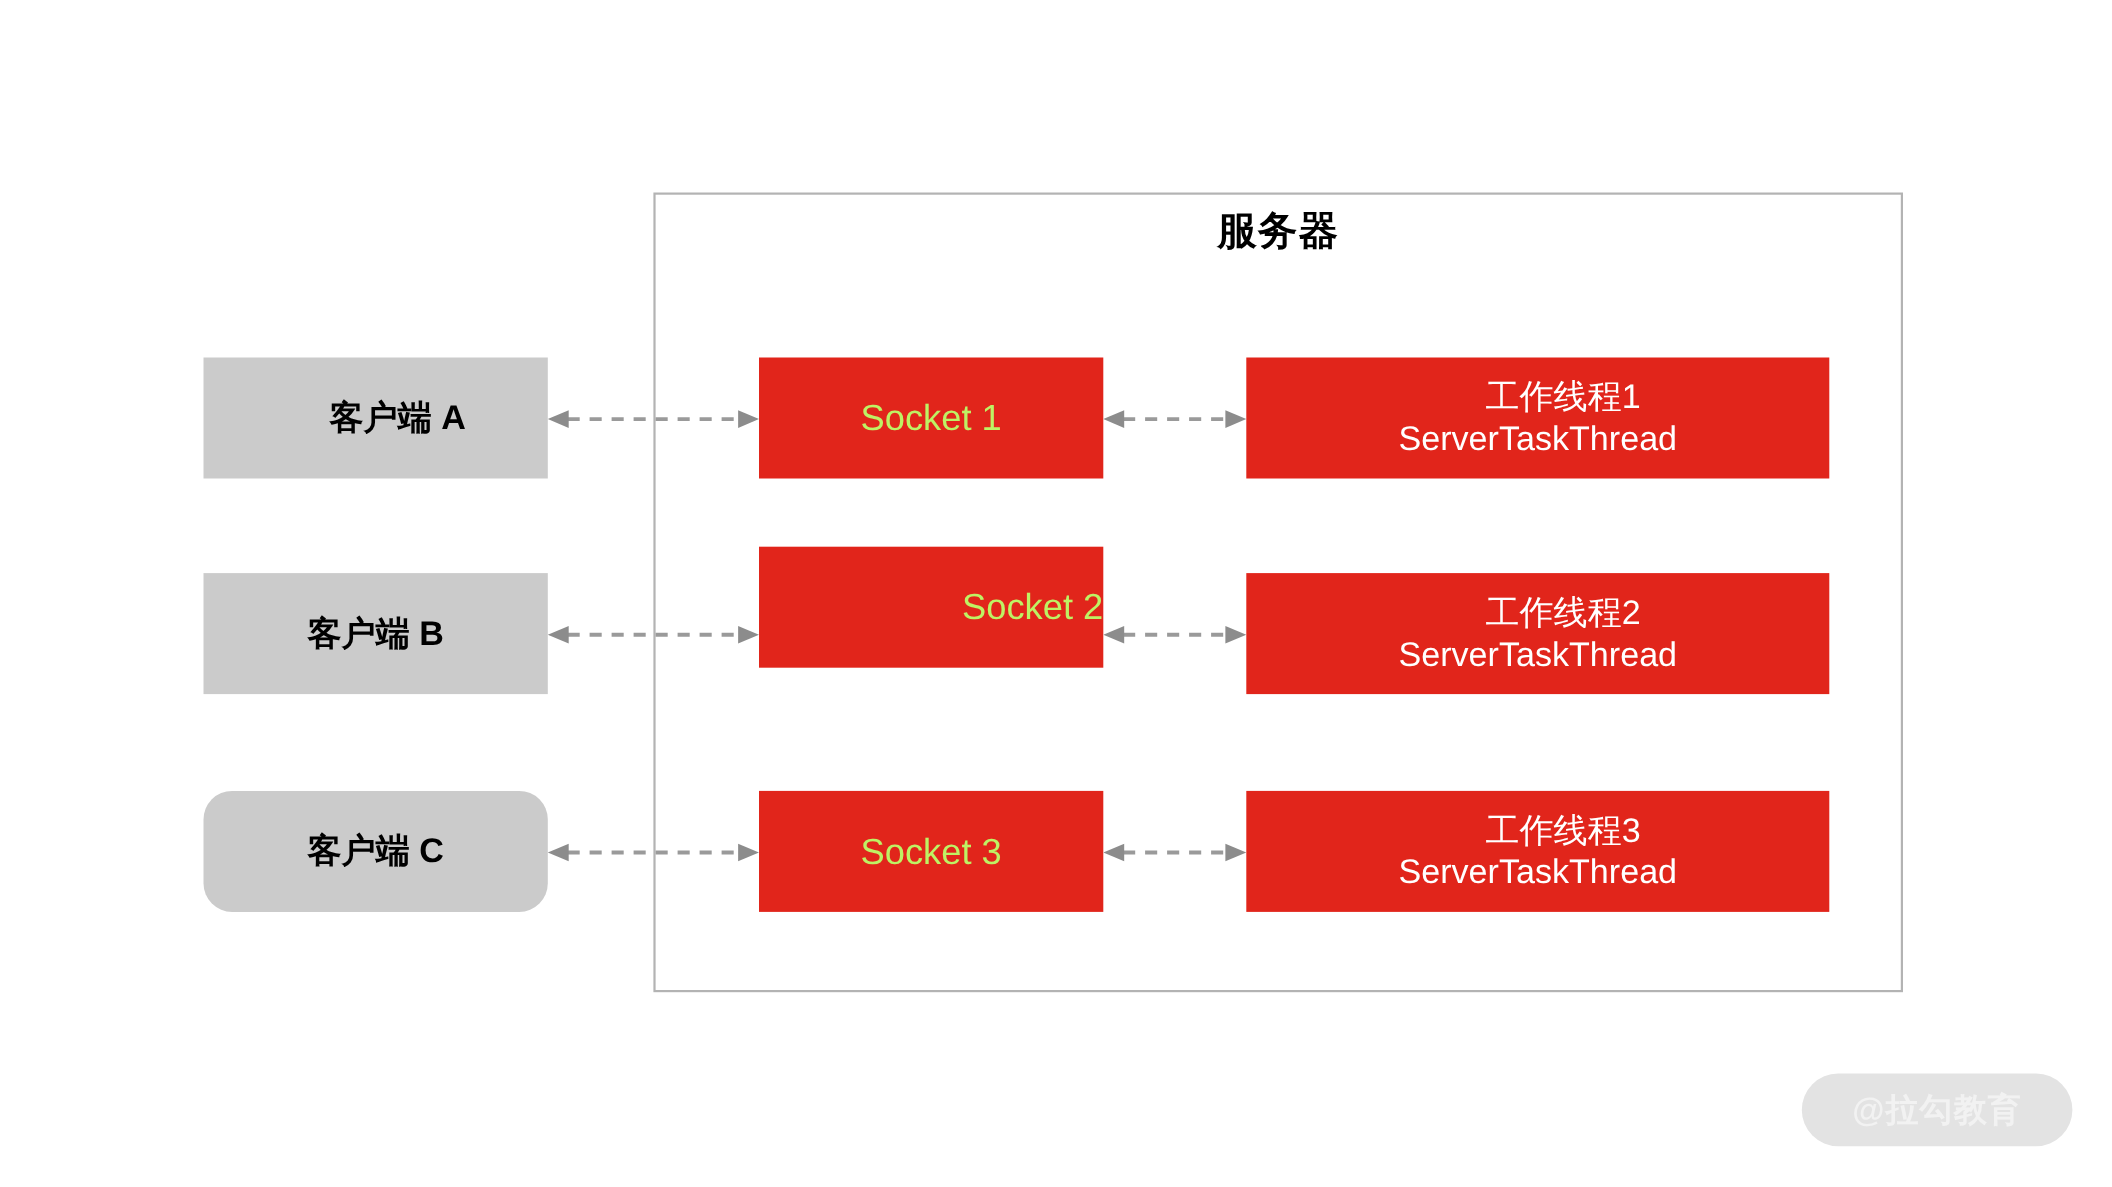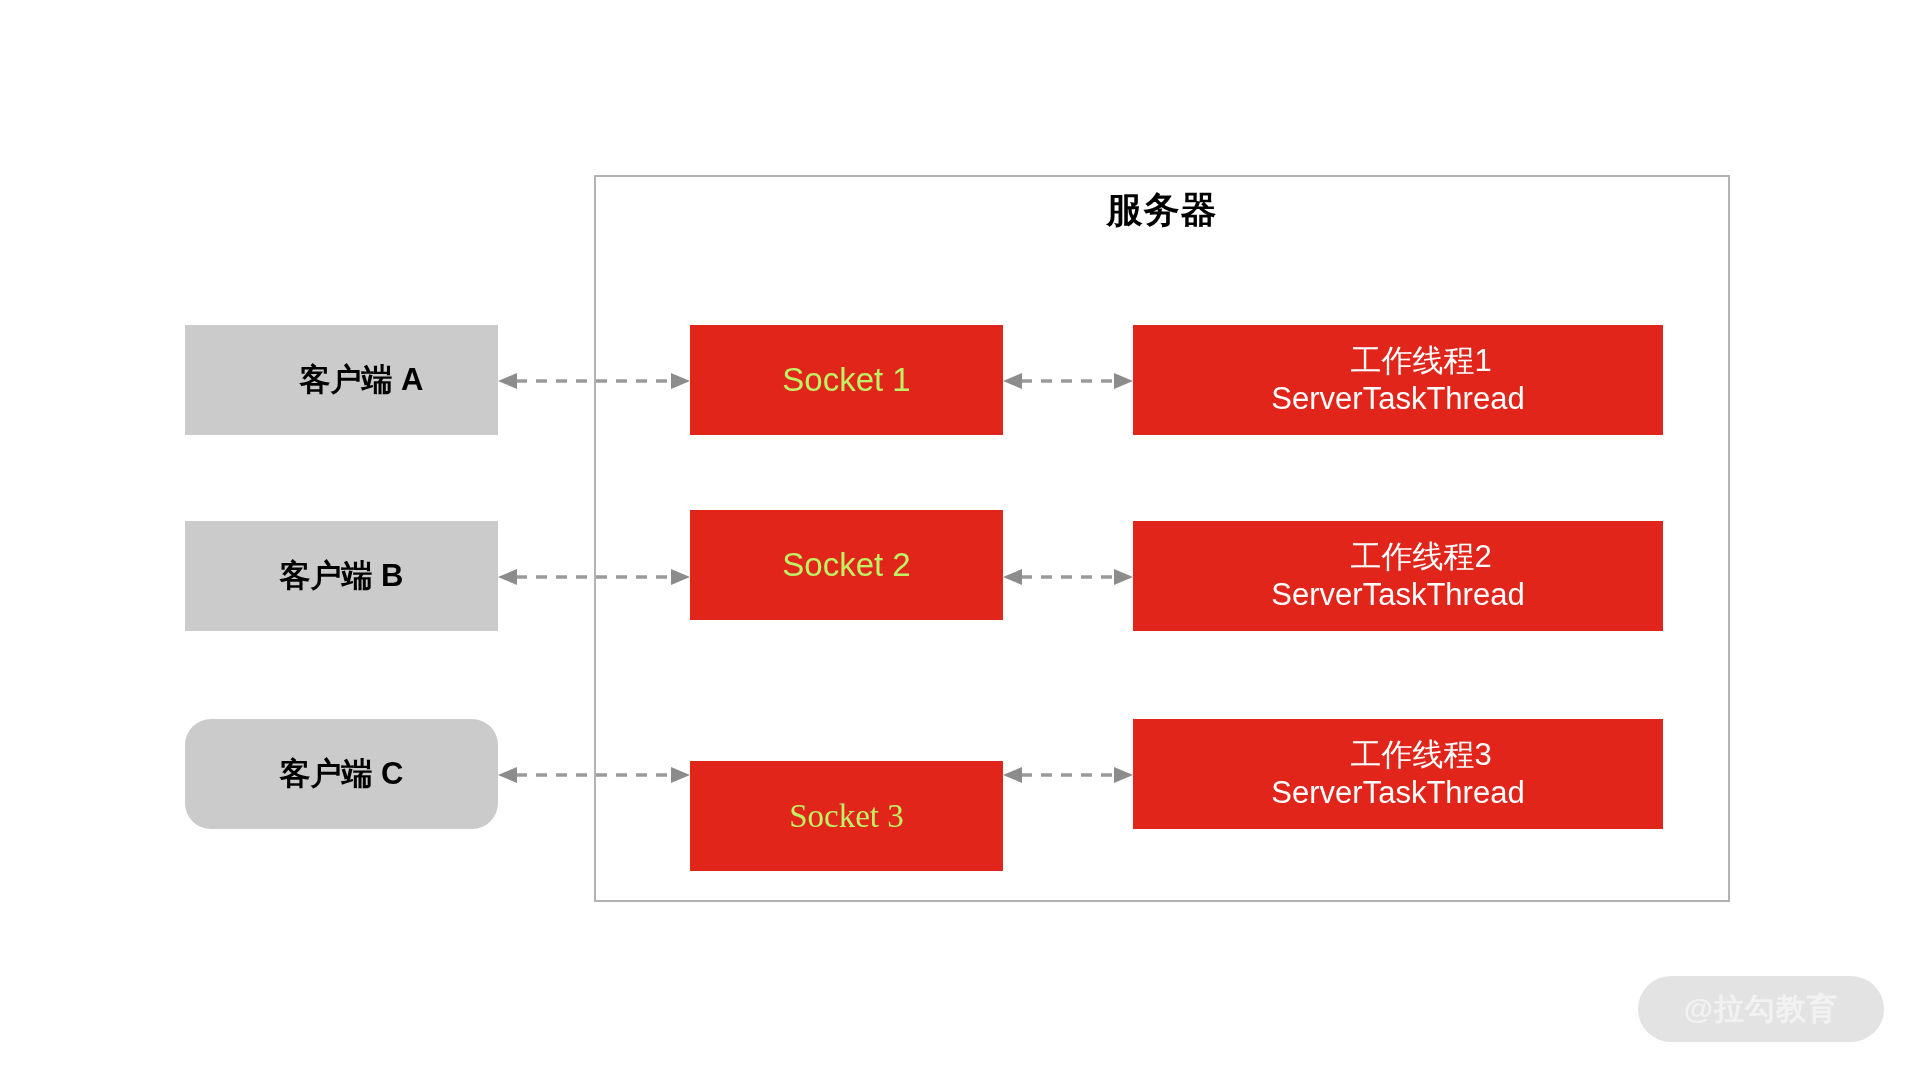--- a/index.html
+++ b/index.html
@@ -155,21 +155,21 @@
   </div>
 
   <div class="arrow" style="left:498px; top:565px; width:192px;">
     <svg width="192" height="24" viewBox="0 0 192 24" xmlns="http://www.w3.org/2000/svg">
       <line x1="18" y1="12" x2="174" y2="12" stroke="#9a9a9a" stroke-width="3.5" stroke-dasharray="11 9"></line>
       <polygon points="0,12 19,4 19,20" fill="#8c8c8c"></polygon>
       <polygon points="192,12 173,4 173,20" fill="#8c8c8c"></polygon>
     </svg>
   </div>
 
-  <div class="node socket" style="top:510px;">
+  <div class="node socket" style="top:497px;justify-content:flex-end;">
     <span>Socket 2</span>
   </div>
 
   <div class="arrow" style="left:1003px; top:565px; width:130px;">
     <svg width="130" height="24" viewBox="0 0 130 24" xmlns="http://www.w3.org/2000/svg">
       <line x1="18" y1="12" x2="112" y2="12" stroke="#9a9a9a" stroke-width="3.5" stroke-dasharray="11 9"></line>
       <polygon points="0,12 19,4 19,20" fill="#8c8c8c"></polygon>
       <polygon points="130,12 111,4 111,20" fill="#8c8c8c"></polygon>
     </svg>
   </div>
@@ -184,21 +184,21 @@
   </div>
 
   <div class="arrow" style="left:498px; top:763px; width:192px;">
     <svg width="192" height="24" viewBox="0 0 192 24" xmlns="http://www.w3.org/2000/svg">
       <line x1="18" y1="12" x2="174" y2="12" stroke="#9a9a9a" stroke-width="3.5" stroke-dasharray="11 9"></line>
       <polygon points="0,12 19,4 19,20" fill="#8c8c8c"></polygon>
       <polygon points="192,12 173,4 173,20" fill="#8c8c8c"></polygon>
     </svg>
   </div>
 
-  <div class="node socket" style="top:761px;font-family:Liberation Serif, serif;">
+  <div class="node socket" style="top:719px;">
     <span>Socket 3</span>
   </div>
 
   <div class="arrow" style="left:1003px; top:763px; width:130px;">
     <svg width="130" height="24" viewBox="0 0 130 24" xmlns="http://www.w3.org/2000/svg">
       <line x1="18" y1="12" x2="112" y2="12" stroke="#9a9a9a" stroke-width="3.5" stroke-dasharray="11 9"></line>
       <polygon points="0,12 19,4 19,20" fill="#8c8c8c"></polygon>
       <polygon points="130,12 111,4 111,20" fill="#8c8c8c"></polygon>
     </svg>
   </div>

